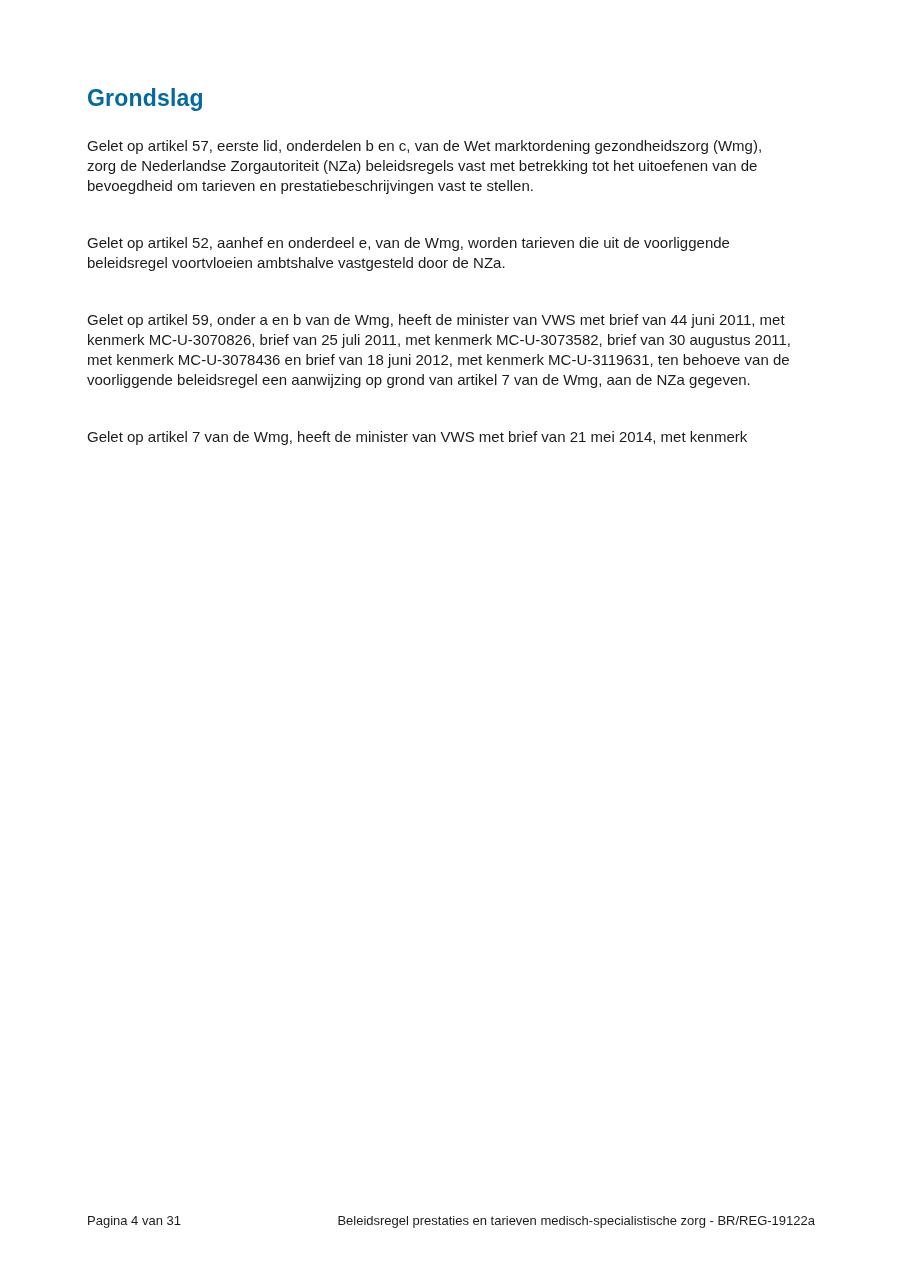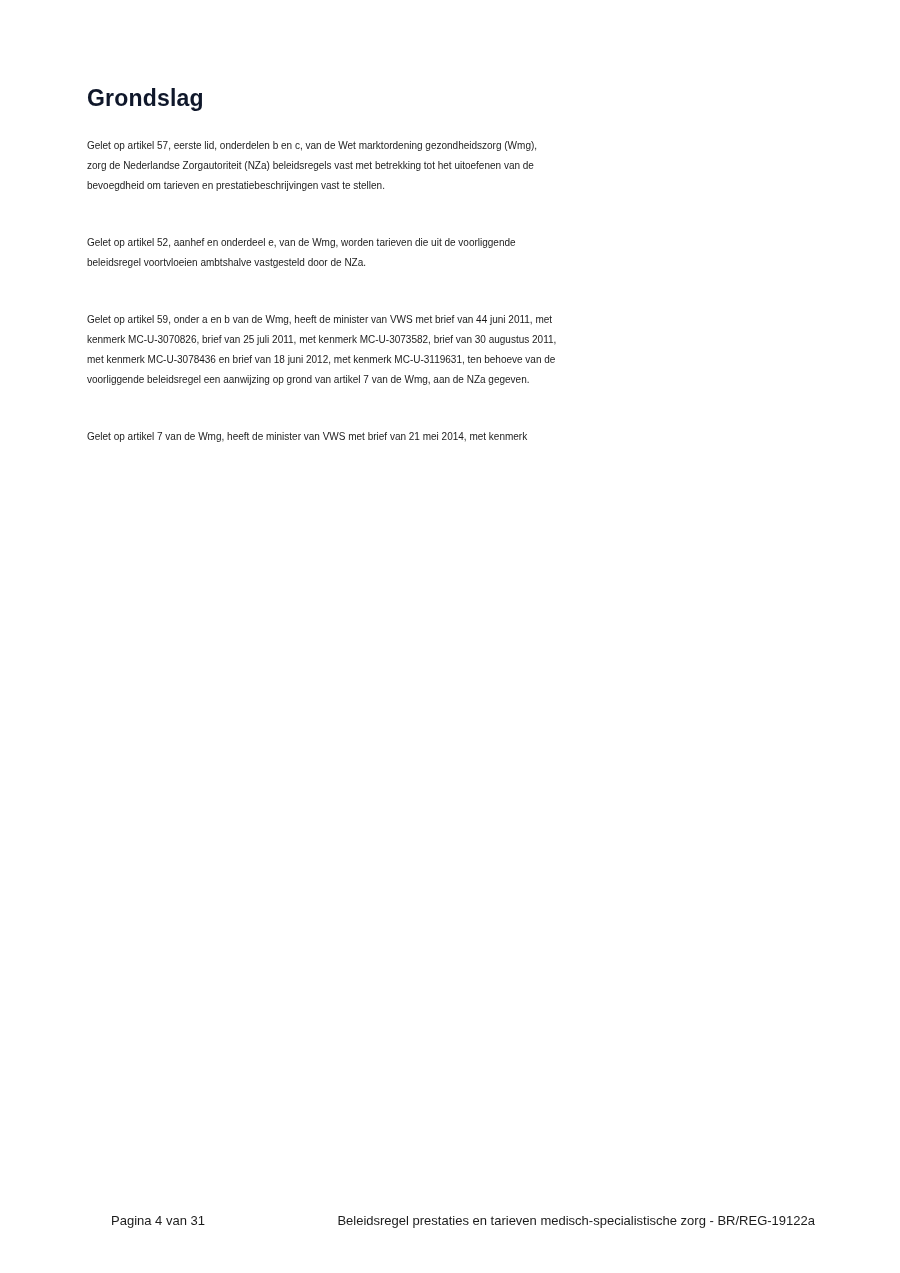--- a/index.html
+++ b/index.html
@@ -15,44 +15,43 @@
     box-sizing: border-box;
     padding: 84px 85px 0 87px;
     font-family: "Liberation Sans", sans-serif;
     color: #1c1c1c;
     overflow: hidden;
   }
   .heading {
     font-size: 23px;
     line-height: 28px;
     font-weight: bold;
-    color: #0f172a;
+    color: #0369a1;
     margin: 0 0 24px 0;
     letter-spacing: 0.2px;
   }
   .paragraph {
-    font-size: 10px;
+    font-size: 15px;
     line-height: 20px;
     margin: 0 0 37px 0;
   }
   .line {
     white-space: pre;
   }
   .footer {
     position: absolute;
     left: 87px;
     right: 85px;
     top: 1212px;
     display: flex;
     justify-content: space-between;
     align-items: baseline;
     font-size: 13px;
     line-height: 17px;
     color: #1c1c1c;
-    margin-left: 24px;
   }
 </style>
 </head>
 <body>
 
 <div class="document-page">
 
   <h1 class="heading">Grondslag</h1>
 
   <div class="paragraph">

